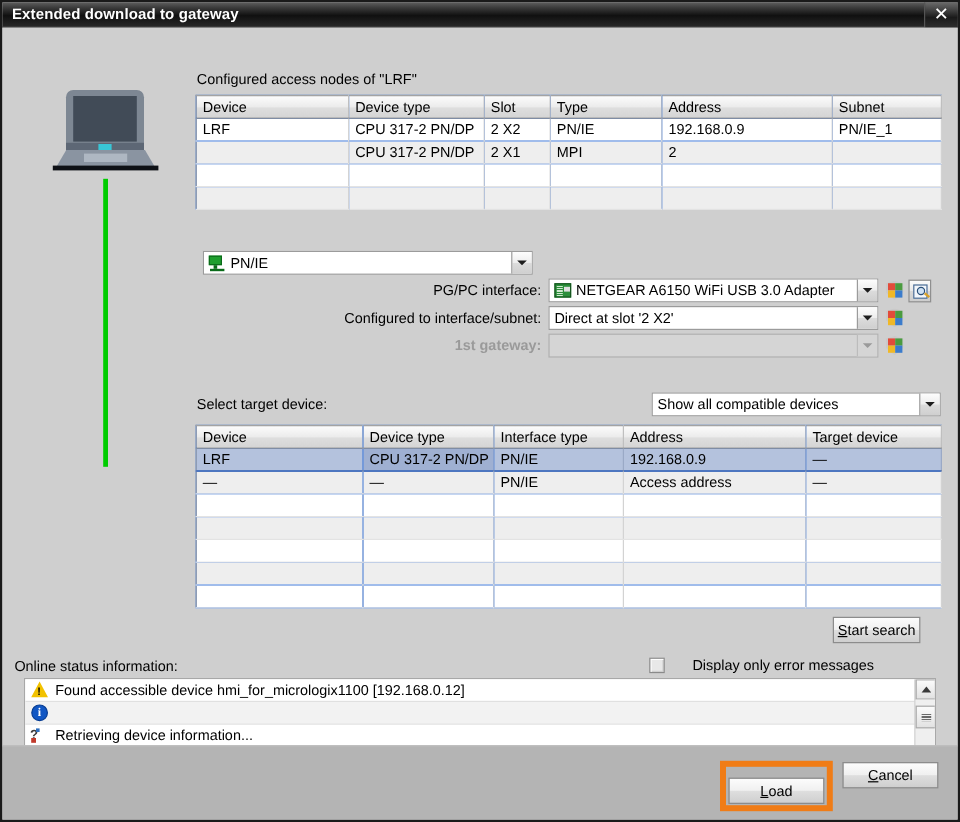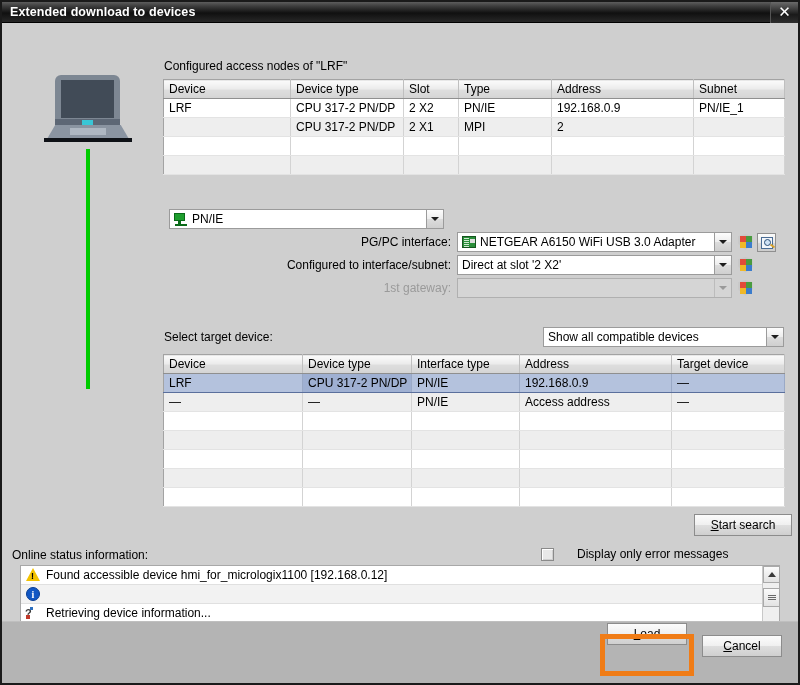--- a/index.html
+++ b/index.html
@@ -468,21 +468,21 @@
     pointer-events: none;
     z-index: 30;
   }
 </style>
 </head>
 <body>
 
 <div class="dialog">
 
   <div class="titlebar">
-    <div class="titlebar-text">Extended download to devices</div>
+    <div class="titlebar-text">Extended download to gateway</div>
     <div class="close-btn">
       <span class="close-x">✕</span>
     </div>
   </div>
 
   <div class="body">
 
     <div class="left-col">
       <div class="green-line" style="background: rgb(0, 204, 0);"></div>
 
@@ -603,21 +603,21 @@
       <span class="shield" style="margin-left:6px;">
         <span class="sh"></span>
           <span class="q q1"></span>
           <span class="q q2"></span>
           <span class="q q3"></span>
           <span class="q q4"></span>
       </span>
     </div>
 
     <div class="form-row" style="left:161px; top:255px; width:640px;">
-      <div class="form-label disabled" style="width:288px;">1st gateway:</div>
+      <div class="form-label disabled" style="width:288px;font-weight:bold;">1st gateway:</div>
       <div class="combo disabled" style="width:275px; margin-left:6px;">
         <span class="combo-text"></span>
         <span class="arrow-btn">
             <span class="caret"></span>
           </span>
       </div>
       <span class="shield" style="margin-left:6px;">
         <span class="sh"></span>
           <span class="q q1"></span>
           <span class="q q2"></span>
@@ -698,21 +698,21 @@
         <tr class="blank white">
           <td></td>
             <td></td>
           <td></td>
             <td></td>
           <td></td>
         </tr>
       </tbody>
     </table>
 
-    <div class="btn" style="position:absolute; left:692px; top:491px; width:98px;">
+    <div class="btn" style="position:absolute; left:692px; top:491px; width:73px;">
       <span><u>S</u><span>tart search</span></span>
     </div>
 
     <div style="position:absolute; left:10px; top:525px;" class="section-label">Online status information:</div>
 
     <div style="position:absolute; left:539px; top:524px; display:flex; align-items:center; gap:23px;">
       <span class="cb"></span>
       <span class="section-label">Display only error messages</span>
     </div>
 
@@ -760,21 +760,21 @@
           </div>
         <div class="sb-btn bottom">
             <span class="ar-dn"></span>
           </div>
       </div>
     </div>
 
   </div>
 
   <div class="footer">
-    <div class="btn" style="position:absolute; left:605px; top:1px; width:80px;">
+    <div class="btn" style="position:absolute; left:605px; top:26px; width:80px;">
       <span><u>L</u><span>oad</span></span>
     </div>
     <div class="btn" style="position:absolute; left:700px; top:13px; width:80px;">
       <span><u>C</u><span>ancel</span></span>
     </div>
   </div>
 
   <div class="highlight-box" style="border-color: rgb(240, 124, 22);"></div>
 
 </div>

